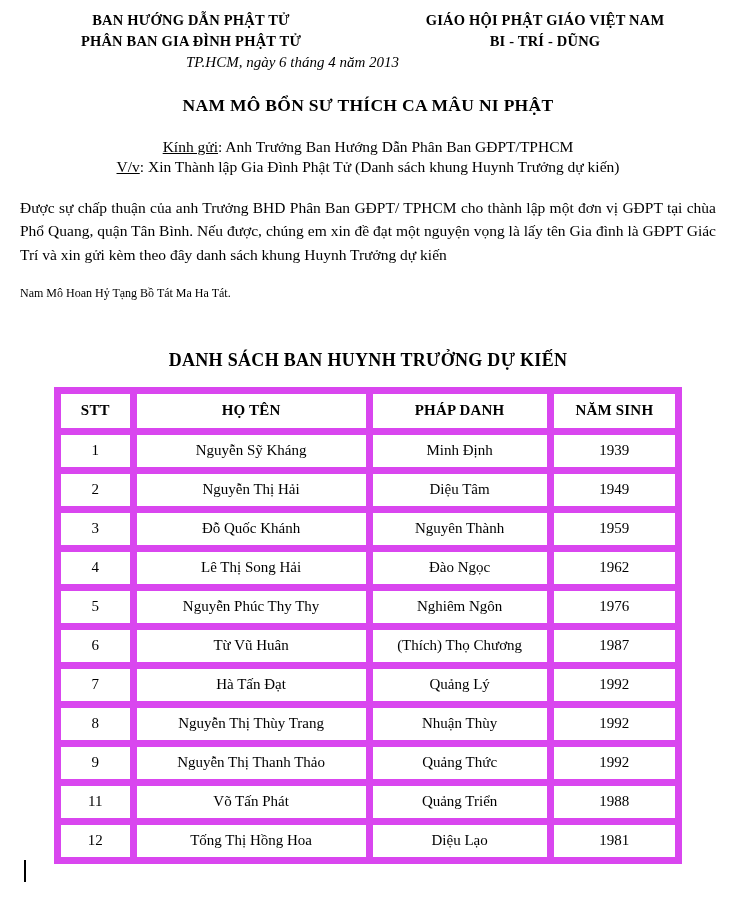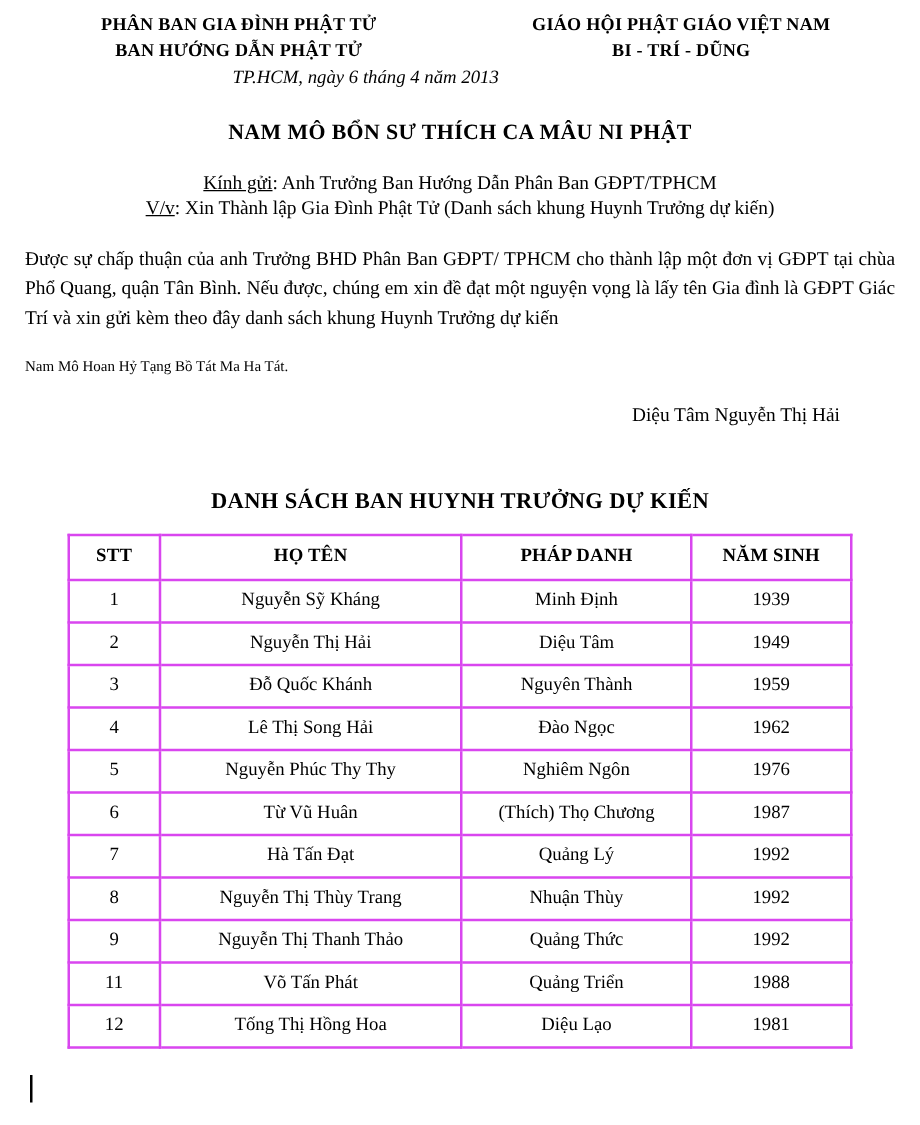--- a/index.html
+++ b/index.html
@@ -93,21 +93,21 @@
     letter-spacing: 0.3px;
   }
   table.roster {
     margin: 16px auto 0 auto;
     border-collapse: collapse;
     width: 628px;
     font-size: 15px;
   }
   table.roster th,
   table.roster td {
-    border: 2px solid #d946ef;
+    border: 7px solid #d946ef;
     text-align: center;
     vertical-align: middle;
     height: 30px;
     padding: 1px 4px;
   }
   table.roster th {
     font-weight: bold;
     letter-spacing: 0.2px;
     height: 32px;
   }
@@ -124,22 +124,22 @@
     background: #000000;
   }
 </style>
 </head>
 <body>
 
 <div class="page">
 
   <div class="header-row">
     <div class="header-col left">
+      <div>BAN HƯỚNG DẪN PHẬT TỬ</div>
       <div>PHÂN BAN GIA ĐÌNH PHẬT TỬ</div>
-      <div>BAN HƯỚNG DẪN PHẬT TỬ</div>
     </div>
     <div class="header-col right">
       <div>GIÁO HỘI PHẬT GIÁO VIỆT NAM</div>
       <div>BI - TRÍ - DŨNG</div>
     </div>
   </div>
 
   <div class="date-line">TP.HCM, ngày 6 tháng 4 năm 2013</div>
 
   <div class="salutation">NAM MÔ BỔN SƯ THÍCH CA MÂU NI PHẬT</div>
@@ -149,21 +149,20 @@
   </div>
 
   <div class="subject">
     <span class="u">V/v</span><span>: Xin Thành lập Gia Đình Phật Tử (Danh sách khung Huynh Trưởng dự kiến)</span>
   </div>
 
   <div class="body-par">Được sự chấp thuận của anh Trưởng BHD Phân Ban GĐPT/ TPHCM cho thành lập một đơn vị GĐPT tại chùa Phổ Quang, quận Tân Bình. Nếu được, chúng em xin đề đạt một nguyện vọng là lấy tên Gia đình là GĐPT Giác Trí và xin gửi kèm theo đây danh sách khung Huynh Trưởng dự kiến</div>
 
   <div class="body-par2">Nam Mô Hoan Hỷ Tạng Bồ Tát Ma Ha Tát.</div>
 
-  <div class="signature">Diệu Tâm Nguyễn Thị Hải</div>
 
   <div class="table-title">DANH SÁCH BAN HUYNH TRƯỞNG DỰ KIẾN</div>
 
   <table class="roster">
     <thead>
       <tr>
         <th class="col-stt">STT</th>
         <th class="col-name">HỌ TÊN</th>
         <th class="col-dharma">PHÁP DANH</th>
         <th class="col-year">NĂM SINH</th>

